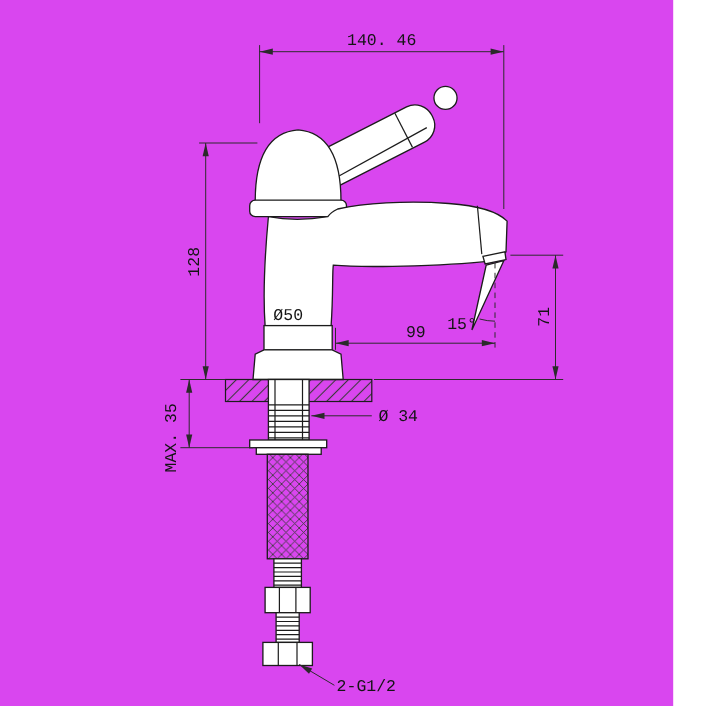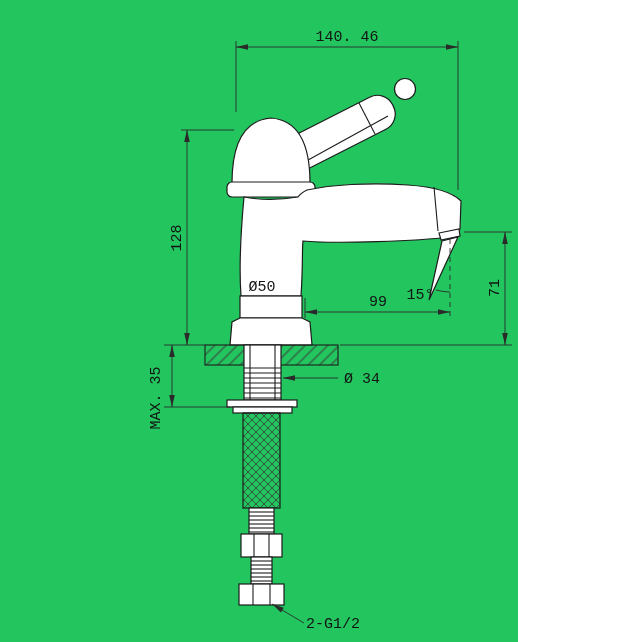--- a/index.html
+++ b/index.html
@@ -2,23 +2,23 @@
 <html><head>
 <meta charset="utf-8">
 <style>
   html, body {
     margin: 0;
     padding: 0;
     background: #ffffff;
   }
   .stage {
     position: relative;
-    width: 518px;
+    width: 612px;
     height: 642px;
-    background: #22c55e;
+    background: #d946ef;
     font-family: "Liberation Mono", "DejaVu Sans Mono", monospace;
   }
   svg { display: block; }
   text {
     font-family: "Liberation Mono", "DejaVu Sans Mono", monospace;
     font-size: 15px;
     fill: #141414;
   }
   .obj  { stroke: #1c1c1c; stroke-width: 1.2; fill: #ffffff; }
   .objl { stroke: #1c1c1c; stroke-width: 1.1; fill: none; }

